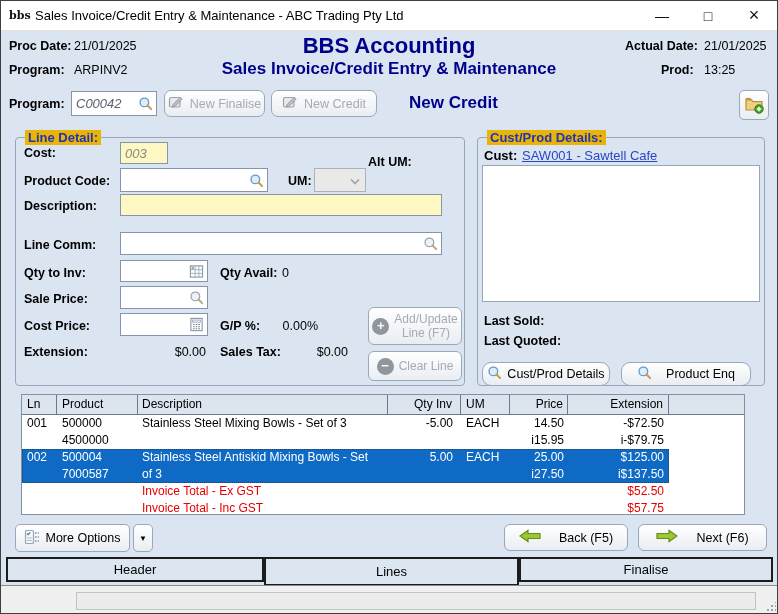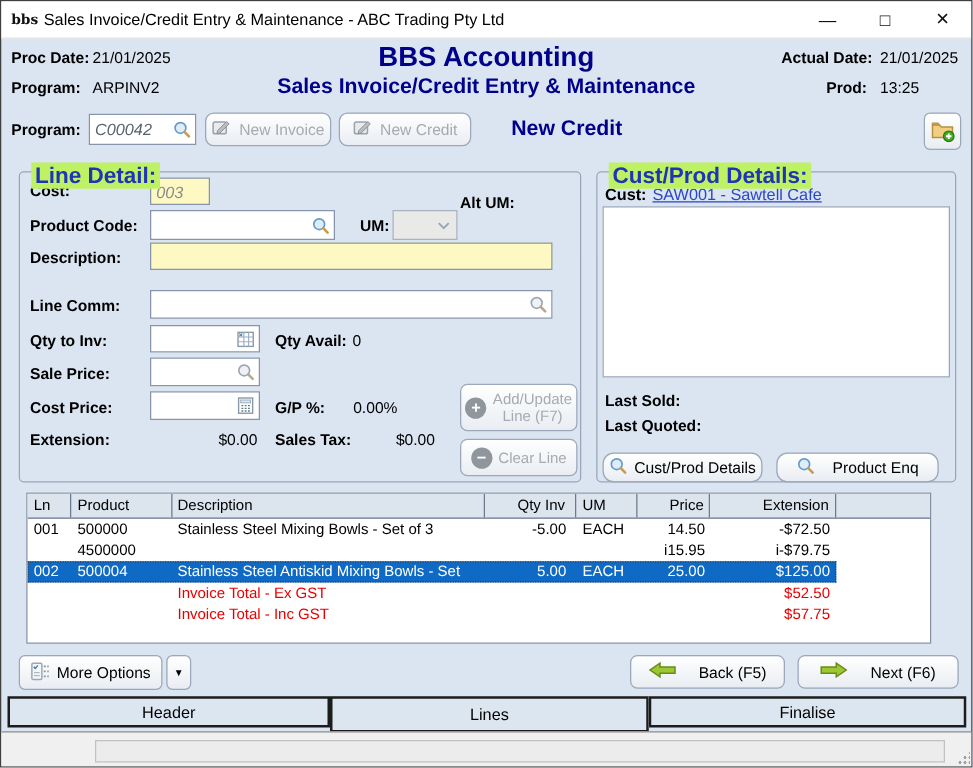--- a/index.html
+++ b/index.html
@@ -25,21 +25,21 @@
   
   .field { position:absolute; background:#fff; border:1px solid #8695ab; display:flex; align-items:center; }
   .field input { border:none; outline:none; background:transparent; width:100%; font-family:"Liberation Sans", sans-serif; font-size:13px; color:#5a6470; padding:0 4px;font-style:italic; }
   .field .mag-wrap { flex:0 0 auto; display:flex; align-items:center; padding-right:3px; }
   .btn { background:linear-gradient(#ffffff,#e9edf2); border:1px solid #9aa8ba; border-radius:7px; display:flex; align-items:center; justify-content:center; gap:6px; font-size:12.5px; color:#000; cursor:default; }
   .btn.disabled { color:#a6abb1; }
   .mode-text { position:absolute; left:408px; top:92px; font-size:17px; font-weight:bold; color:#00008b; }
 
   
   .groupbox { position:absolute; border:1px solid #9aa5b8; border-radius:4px; }
-  .group-label { position:absolute; font-weight:bold; font-size:18px; color:#1f35b4; background:#bef264; padding:0 3px; white-space:nowrap;text-align:center; }
+  .group-label { position:absolute; font-weight:bold; font-size:13px; color:#1f35b4; background:#eab308; padding:0 3px; white-space:nowrap;text-align:center; }
   .gb-inner { position:relative; width:100%; height:100%; }
   .dis-field { background:#fef9c3; }
   .dis-field input { color:#8a8a8a; }
   .um-select { background:#e9e9e7; border:1px solid #a8b2c0; display:flex; align-items:center; justify-content:flex-end; }
   .circ { width:17px; height:17px; border-radius:50%; background:#8f969c; color:#fff; font-weight:bold; font-size:13px; line-height:16px; text-align:center; flex:0 0 auto; }
   .two-line-btn { flex-direction:row; font-size:12px; line-height:14px; text-align:center; border-radius:6px; }
 
   
   .cust-link { font-size:13px; color:#2a46c8; text-decoration:underline; cursor:pointer; }
   .notes-box { position:absolute; background:#fff; border:1px solid #9aa5b8; }
@@ -108,21 +108,21 @@
           <circle cx="6.8" cy="6.8" r="4.6" fill="#ddeefa" stroke="#6699cc" stroke-width="1.4"></circle>
           <path d="M10.2 10.2 L14 14" stroke="#c89a50" stroke-width="2.2" stroke-linecap="round"></path>
         </svg>
     </span>
   </div>
   <div class="btn disabled" style="position:absolute; left:163px; top:89px; width:101px; height:27px;">
     <span><svg width="16" height="16" viewBox="0 0 16 16">
           <rect x="1.5" y="3.5" width="10.5" height="9.5" rx="1.5" fill="#e8eaec" stroke="#9aa2aa" stroke-width="1.2"></rect>
           <path d="M5 10.5 L12.3 3.2 L14.2 5.1 L7 12.4 L4.6 13z" fill="#b8bec4" stroke="#8a9298" stroke-width="0.8"></path>
         </svg></span>
-    <span>New Invoice</span>
+    <span>New Finalise</span>
   </div>
   <div class="btn disabled" style="position:absolute; left:270px; top:89px; width:106px; height:27px;">
     <span><svg width="16" height="16" viewBox="0 0 16 16">
           <rect x="1.5" y="3.5" width="10.5" height="9.5" rx="1.5" fill="#e8eaec" stroke="#9aa2aa" stroke-width="1.2"></rect>
           <path d="M5 10.5 L12.3 3.2 L14.2 5.1 L7 12.4 L4.6 13z" fill="#b8bec4" stroke="#8a9298" stroke-width="0.8"></path>
         </svg></span>
     <span>New Credit</span>
   </div>
   <div class="mode-text">New Credit</div>
   <div class="btn" style="position:absolute; left:738px; top:89px; width:30px; height:30px; border-radius:5px;">
@@ -294,20 +294,29 @@
     <div class="sel-block">
       <div class="g-line">
         <div class="cell c-ln">002</div>
         <div class="cell c-prod">500004</div>
         <div class="cell c-desc">Stainless Steel Antiskid Mixing Bowls - Set</div>
         <div class="cell c-qty">5.00</div>
         <div class="cell c-um">EACH</div>
         <div class="cell c-price">25.00</div>
         <div class="cell c-ext">$125.00</div>
       </div>
+      <div class="g-line">
+        <div class="cell c-ln"></div>
+        <div class="cell c-prod">7000587</div>
+        <div class="cell c-desc">of 3</div>
+        <div class="cell c-qty"></div>
+        <div class="cell c-um"></div>
+        <div class="cell c-price">i27.50</div>
+        <div class="cell c-ext">i$137.50</div>
+      </div>
     </div>
 
     <div class="g-line tot">
       <div class="cell c-ln"></div>
       <div class="cell c-prod"></div>
       <div class="cell c-desc">Invoice Total - Ex GST</div>
       <div class="cell c-qty"></div>
       <div class="cell c-um"></div>
       <div class="cell c-price"></div>
       <div class="cell c-ext">$52.50</div>

